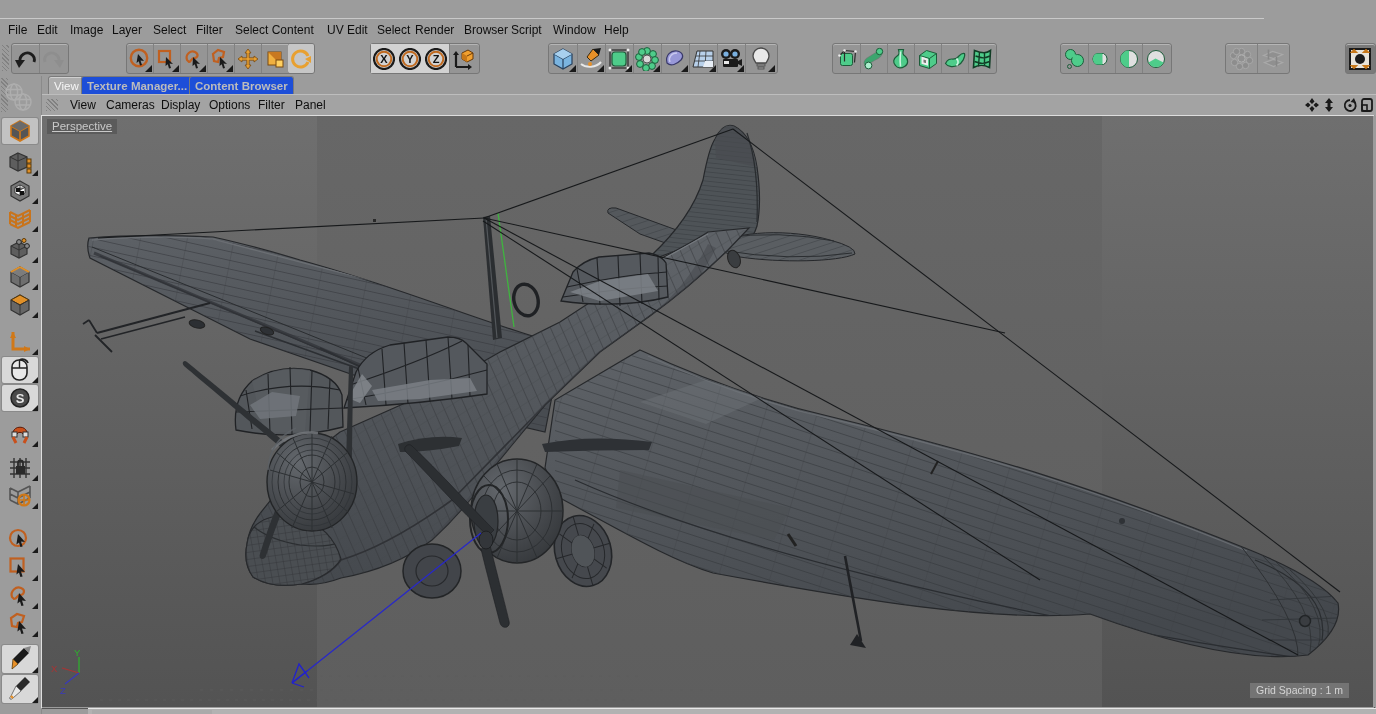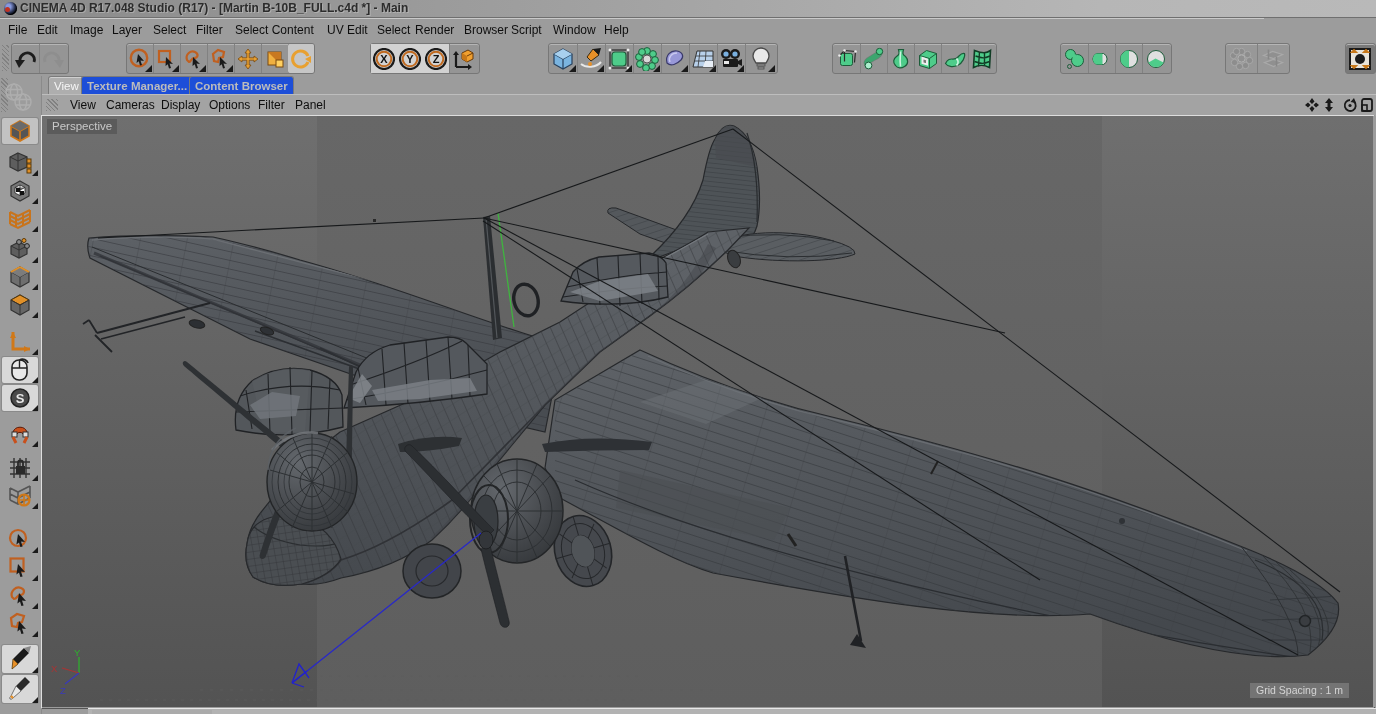--- a/index.html
+++ b/index.html
@@ -36,35 +36,31 @@
 .sbtn.activ{background:#c2c2c2;border-radius:2px;box-shadow:0 0 0 1px #8a8a8a;}
 .sbtn svg{position:absolute;left:50%;top:50%;transform:translate(-50%,-50%);}
 .scorner:after{content:"";position:absolute;right:0px;bottom:0px;border-style:solid;border-width:0 0 6px 6px;border-color:transparent transparent #1a1a1a transparent;}
 
 .grip{position:absolute;background-image:repeating-linear-gradient(45deg,#818181 0 1px,transparent 1px 3px);}
 
 #vp{left:42px;top:116px;width:1334px;height:591px;background:linear-gradient(#676767,#5e5e5e);}
 #vpL{left:0;top:0;width:275px;height:591px;background:linear-gradient(#6f6f6f,#535353);}
 #vpR{left:1060px;top:0;width:274px;height:591px;background:linear-gradient(#6f6f6f,#535353);}
 #vpsvg{left:0;top:0;}
-#persp{left:5px;top:3px;background:#5b5b5b;color:#c9c9c9;font-size:11.5px;padding:1px 5px 2px 5px;}
+#persp{left:5px;top:3px;background:#5b5b5b;color:#c9c9c9;font-size:11.5px;padding:1px 5px 2px 5px;text-decoration:underline;}
 #gridsp{right:27px;bottom:9px;background:#747474;color:#d4d4d4;font-size:10.5px;padding:1px 6px 2px 6px;}
 #vpborder{left:41px;top:115px;width:1332px;height:592px;border:1px solid #dedede;border-right-color:#555;border-bottom-color:#555;}
 #rightstrip{left:1373px;top:116px;width:3px;height:591px;background:#9c9c9c;}
 
 #statusbar{left:88px;top:708px;width:1288px;height:6px;background:#b2b2b2;border-top:1px solid #e8e8e8;}
 #statusbtn{left:92px;top:710px;width:120px;height:4px;background:#aaaaaa;}
 </style>
 </head>
 <body>
 <div id="app">
-  <div id="titlebar" class="abs">
-      <div id="tbicon"></div>
-      <div class="txt">CINEMA 4D R17.048 Studio (R17) - [Martin B-10B_FULL.c4d *] - Main</div>
-    </div>
   <div id="menubar" class="abs">
     <span style="left:8px">File</span>
       <span style="left:37px">Edit</span>
       <span style="left:70px">Image</span>
       <span style="left:112px">Layer</span>
       <span style="left:153px">Select</span>
       <span style="left:196px">Filter</span>
       <span style="left:235px">Select Content</span>
       <span style="left:327px">UV Edit</span>
       <span style="left:377px">Select</span>

